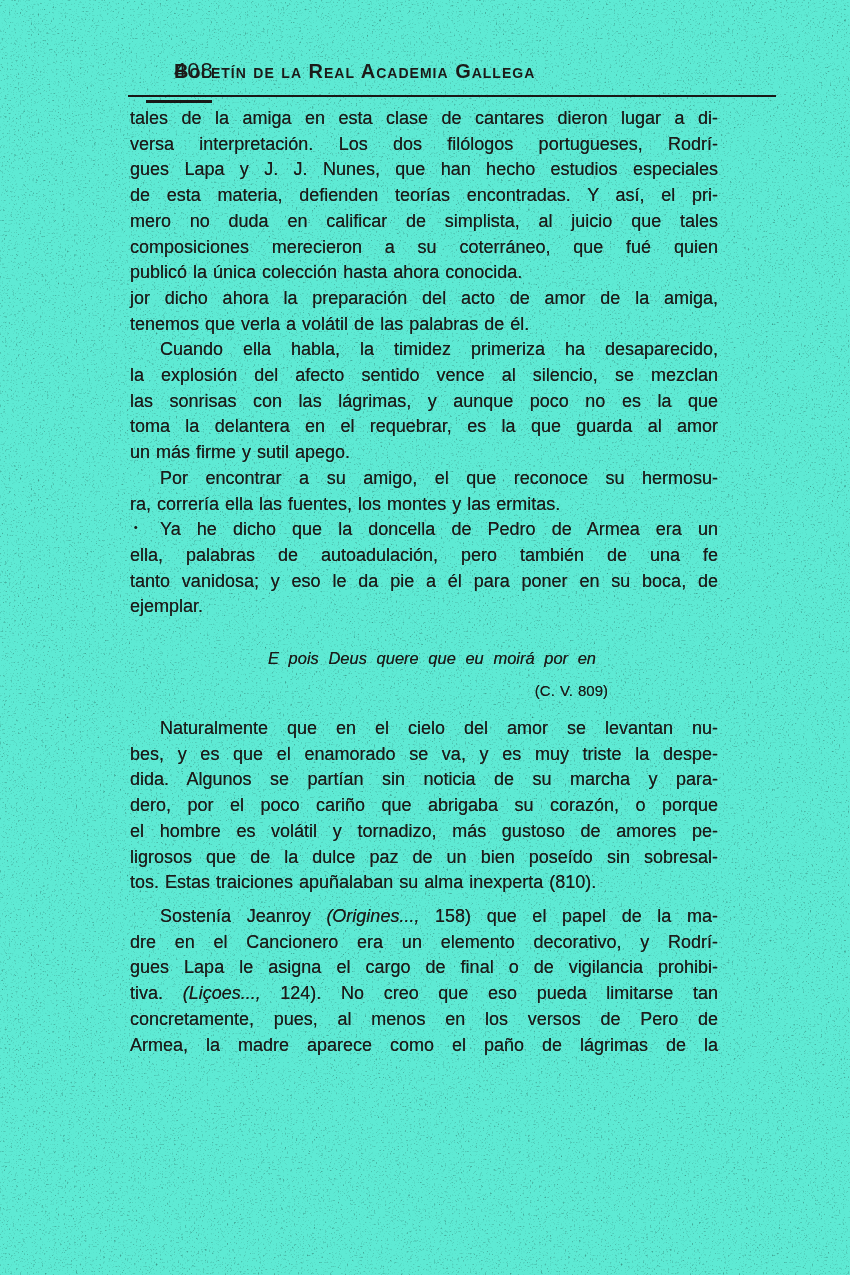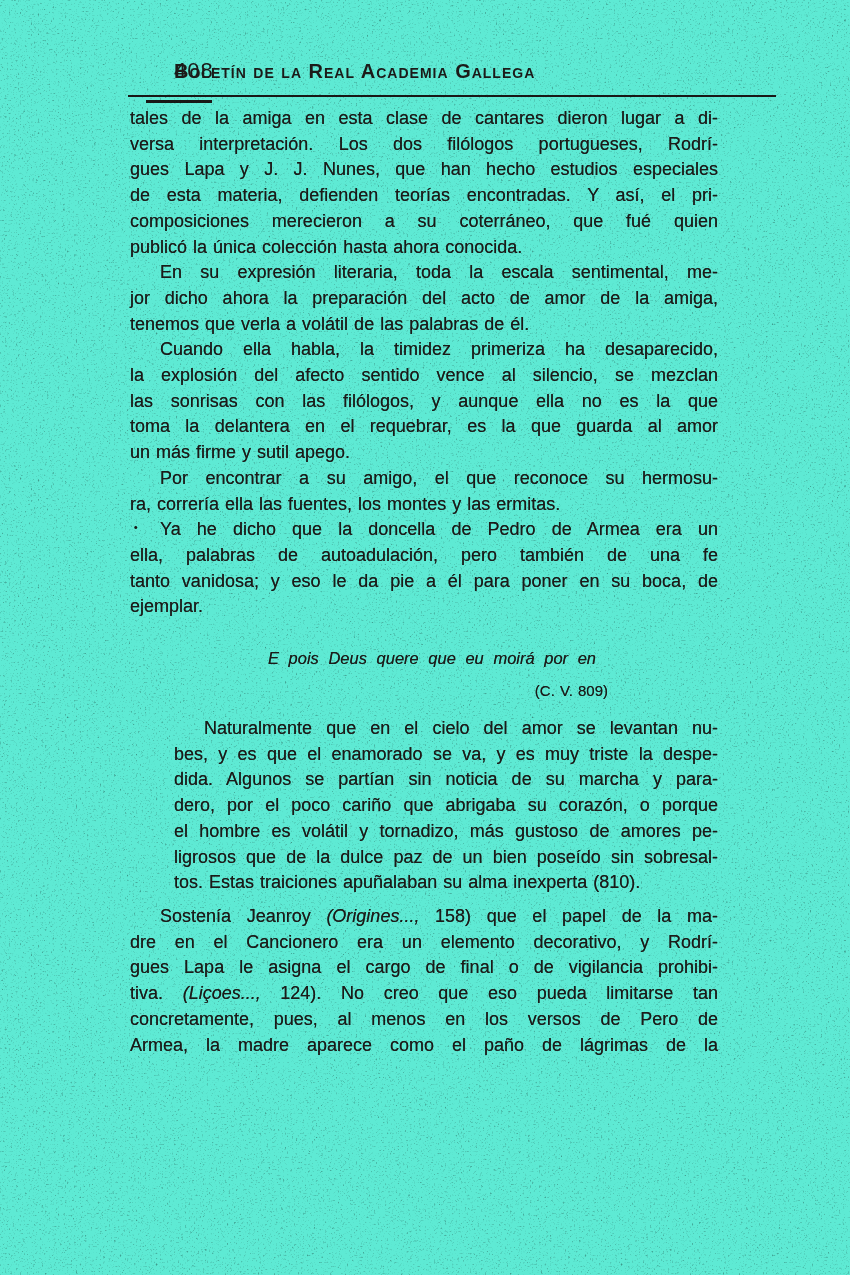--- a/index.html
+++ b/index.html
@@ -30,21 +30,21 @@
   }
   .ln{text-align:justify;text-align-last:justify;word-spacing:1px;}
   .ln.end{text-align-last:left;}
   .ln.ind{text-indent:30px;}
   .rel{position:relative;}
   .dot{position:absolute;left:4px;top:-2px;font-size:10px;text-indent:0;}
   .it{font-style:italic;margin-top:16px;}
   
   .verse{margin:25px 0 0 138px;font-style:italic;font-size:16.5px;line-height:27px;word-spacing:5px;}
   .cite{margin-top:5px;margin-bottom:7px;text-align:right;padding-right:110px;font-size:15px;font-style:normal;word-spacing:1px;}
-  .after{margin-top:12px;margin-left:44px;}
+  .after{margin-top:12px;}
   .after2{margin-top:8px;}
 </style>
 </head>
 <body>
 
 <div class="page">
 
   <header class="hdr">
     <span class="pgnum">408</span>
     <span class="runtitle">Boletín de la Real Academia Gallega</span>
@@ -52,34 +52,34 @@
   <div class="rule"></div>
   <div class="rule-dash"></div>
 
   <main class="text">
 
     <div class="para">
       <div class="ln">tales de la amiga en esta clase de cantares dieron lugar a di-</div>
       <div class="ln">versa interpretación. Los dos filólogos portugueses, Rodrí-</div>
       <div class="ln">gues Lapa y J. J. Nunes, que han hecho estudios especiales</div>
       <div class="ln">de esta materia, defienden teorías encontradas. Y así, el pri-</div>
+      <div class="ln">mero no duda en calificar de simplista, al juicio que tales</div>
       <div class="ln">composiciones merecieron a su coterráneo, que fué quien</div>
       <div class="ln end">publicó la única colección hasta ahora conocida.</div>
     </div>
 
     <div class="para">
-      <div class="ln ind">En su expresión literaria, toda la escala sentimental, me-</div>
       <div class="ln">jor dicho ahora la preparación del acto de amor de la amiga,</div>
       <div class="ln end">tenemos que verla a volátil de las palabras de él.</div>
     </div>
 
     <div class="para">
       <div class="ln ind">Cuando ella habla, la timidez primeriza ha desaparecido,</div>
       <div class="ln">la explosión del afecto sentido vence al silencio, se mezclan</div>
-      <div class="ln">las sonrisas con las filólogos, y aunque ella no es la que</div>
+      <div class="ln">las sonrisas con las lágrimas, y aunque poco no es la que</div>
       <div class="ln">toma la delantera en el requebrar, es la que guarda al amor</div>
       <div class="ln end">un más firme y sutil apego.</div>
     </div>
 
     <div class="para">
       <div class="ln ind">Por encontrar a su amigo, el que reconoce su hermosu-</div>
       <div class="ln end">ra, correría ella las fuentes, los montes y las ermitas.</div>
     </div>
 
     <div class="para">

